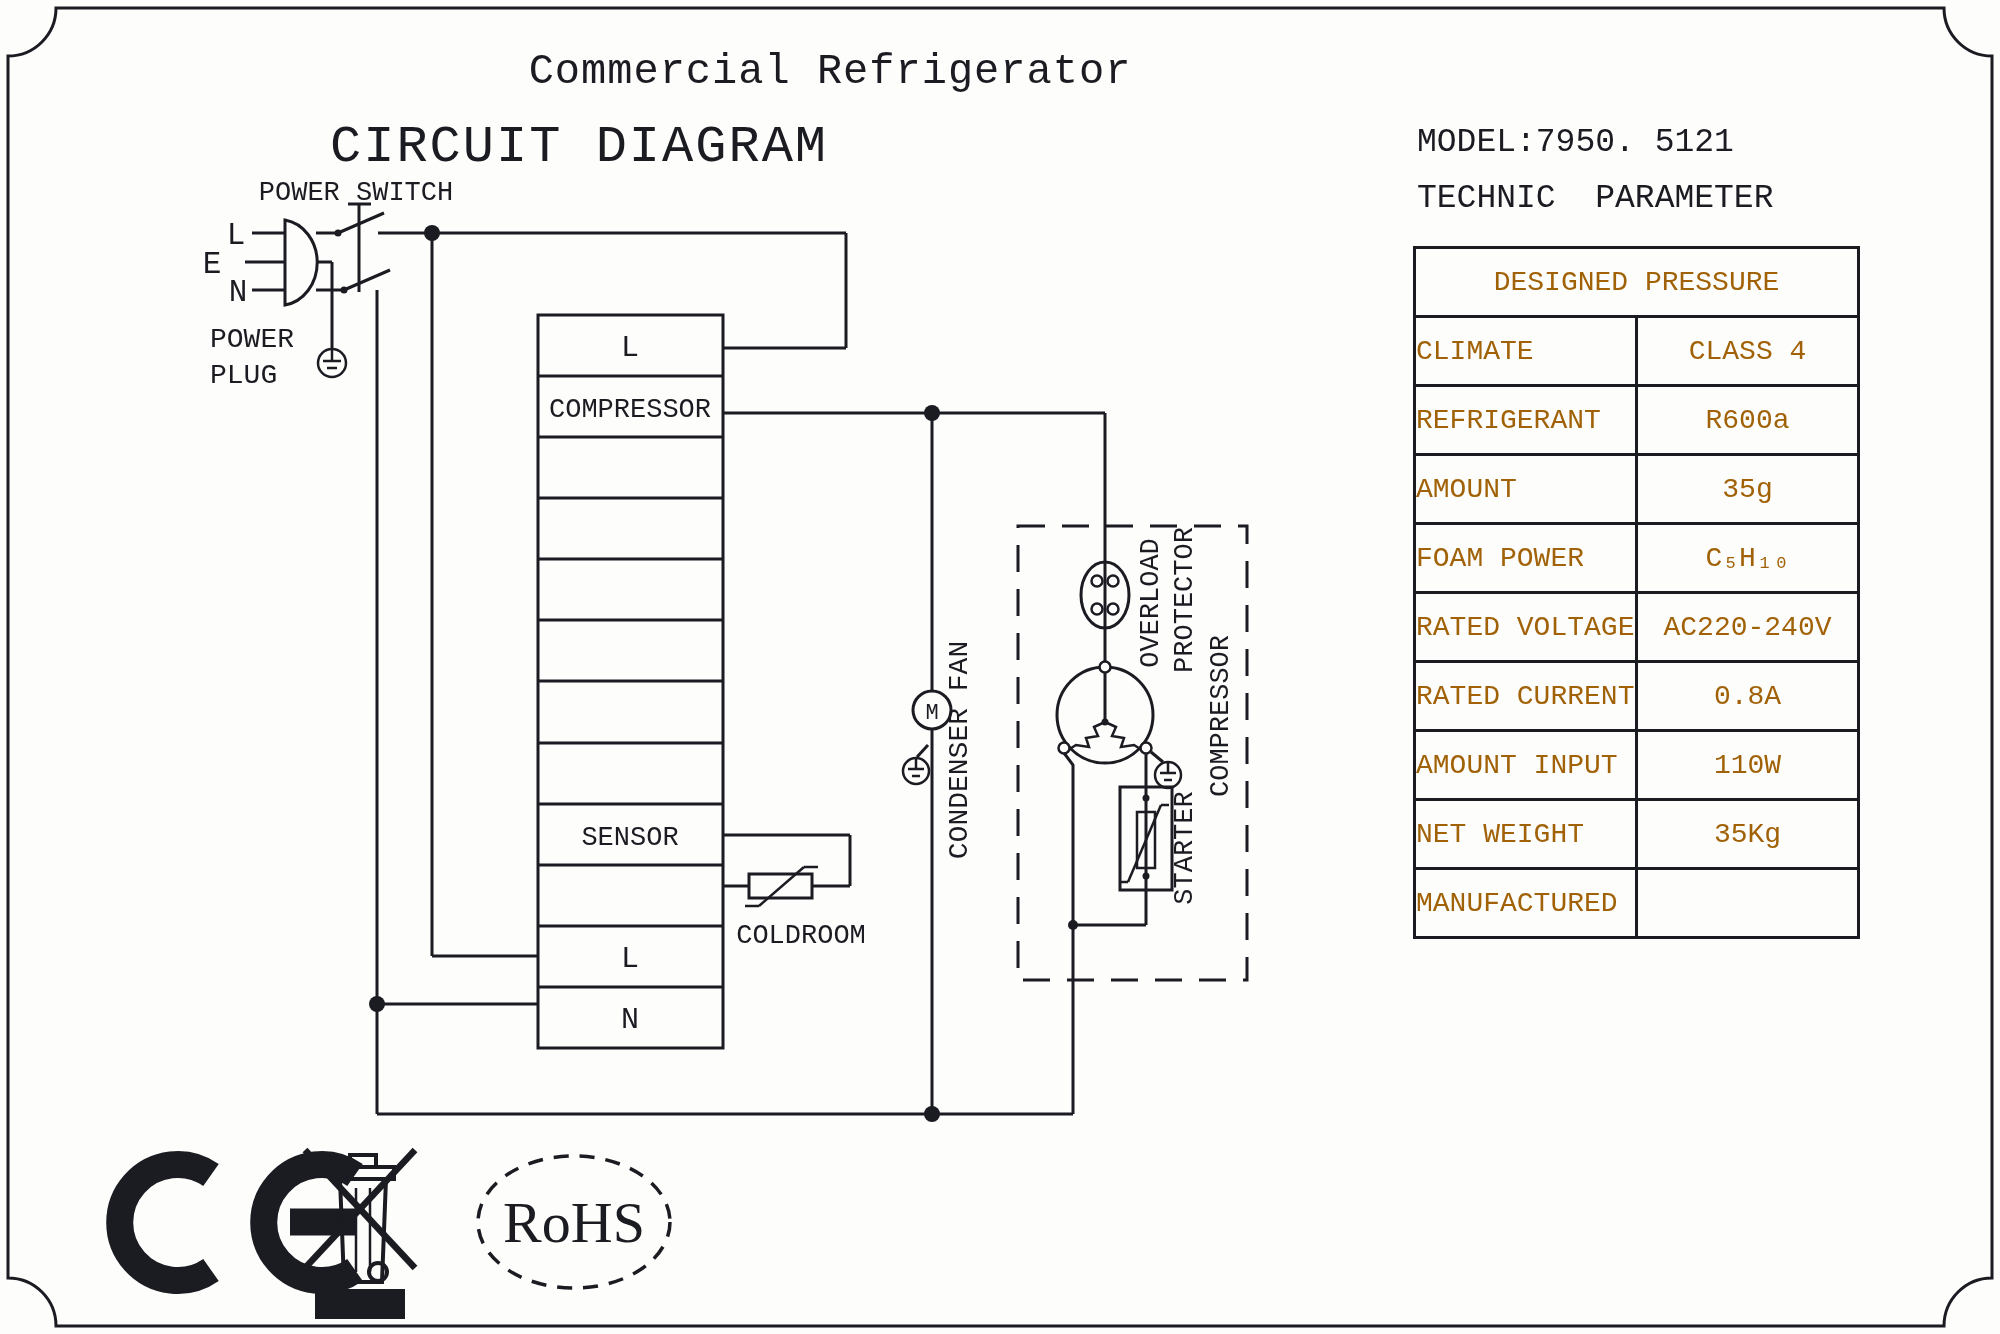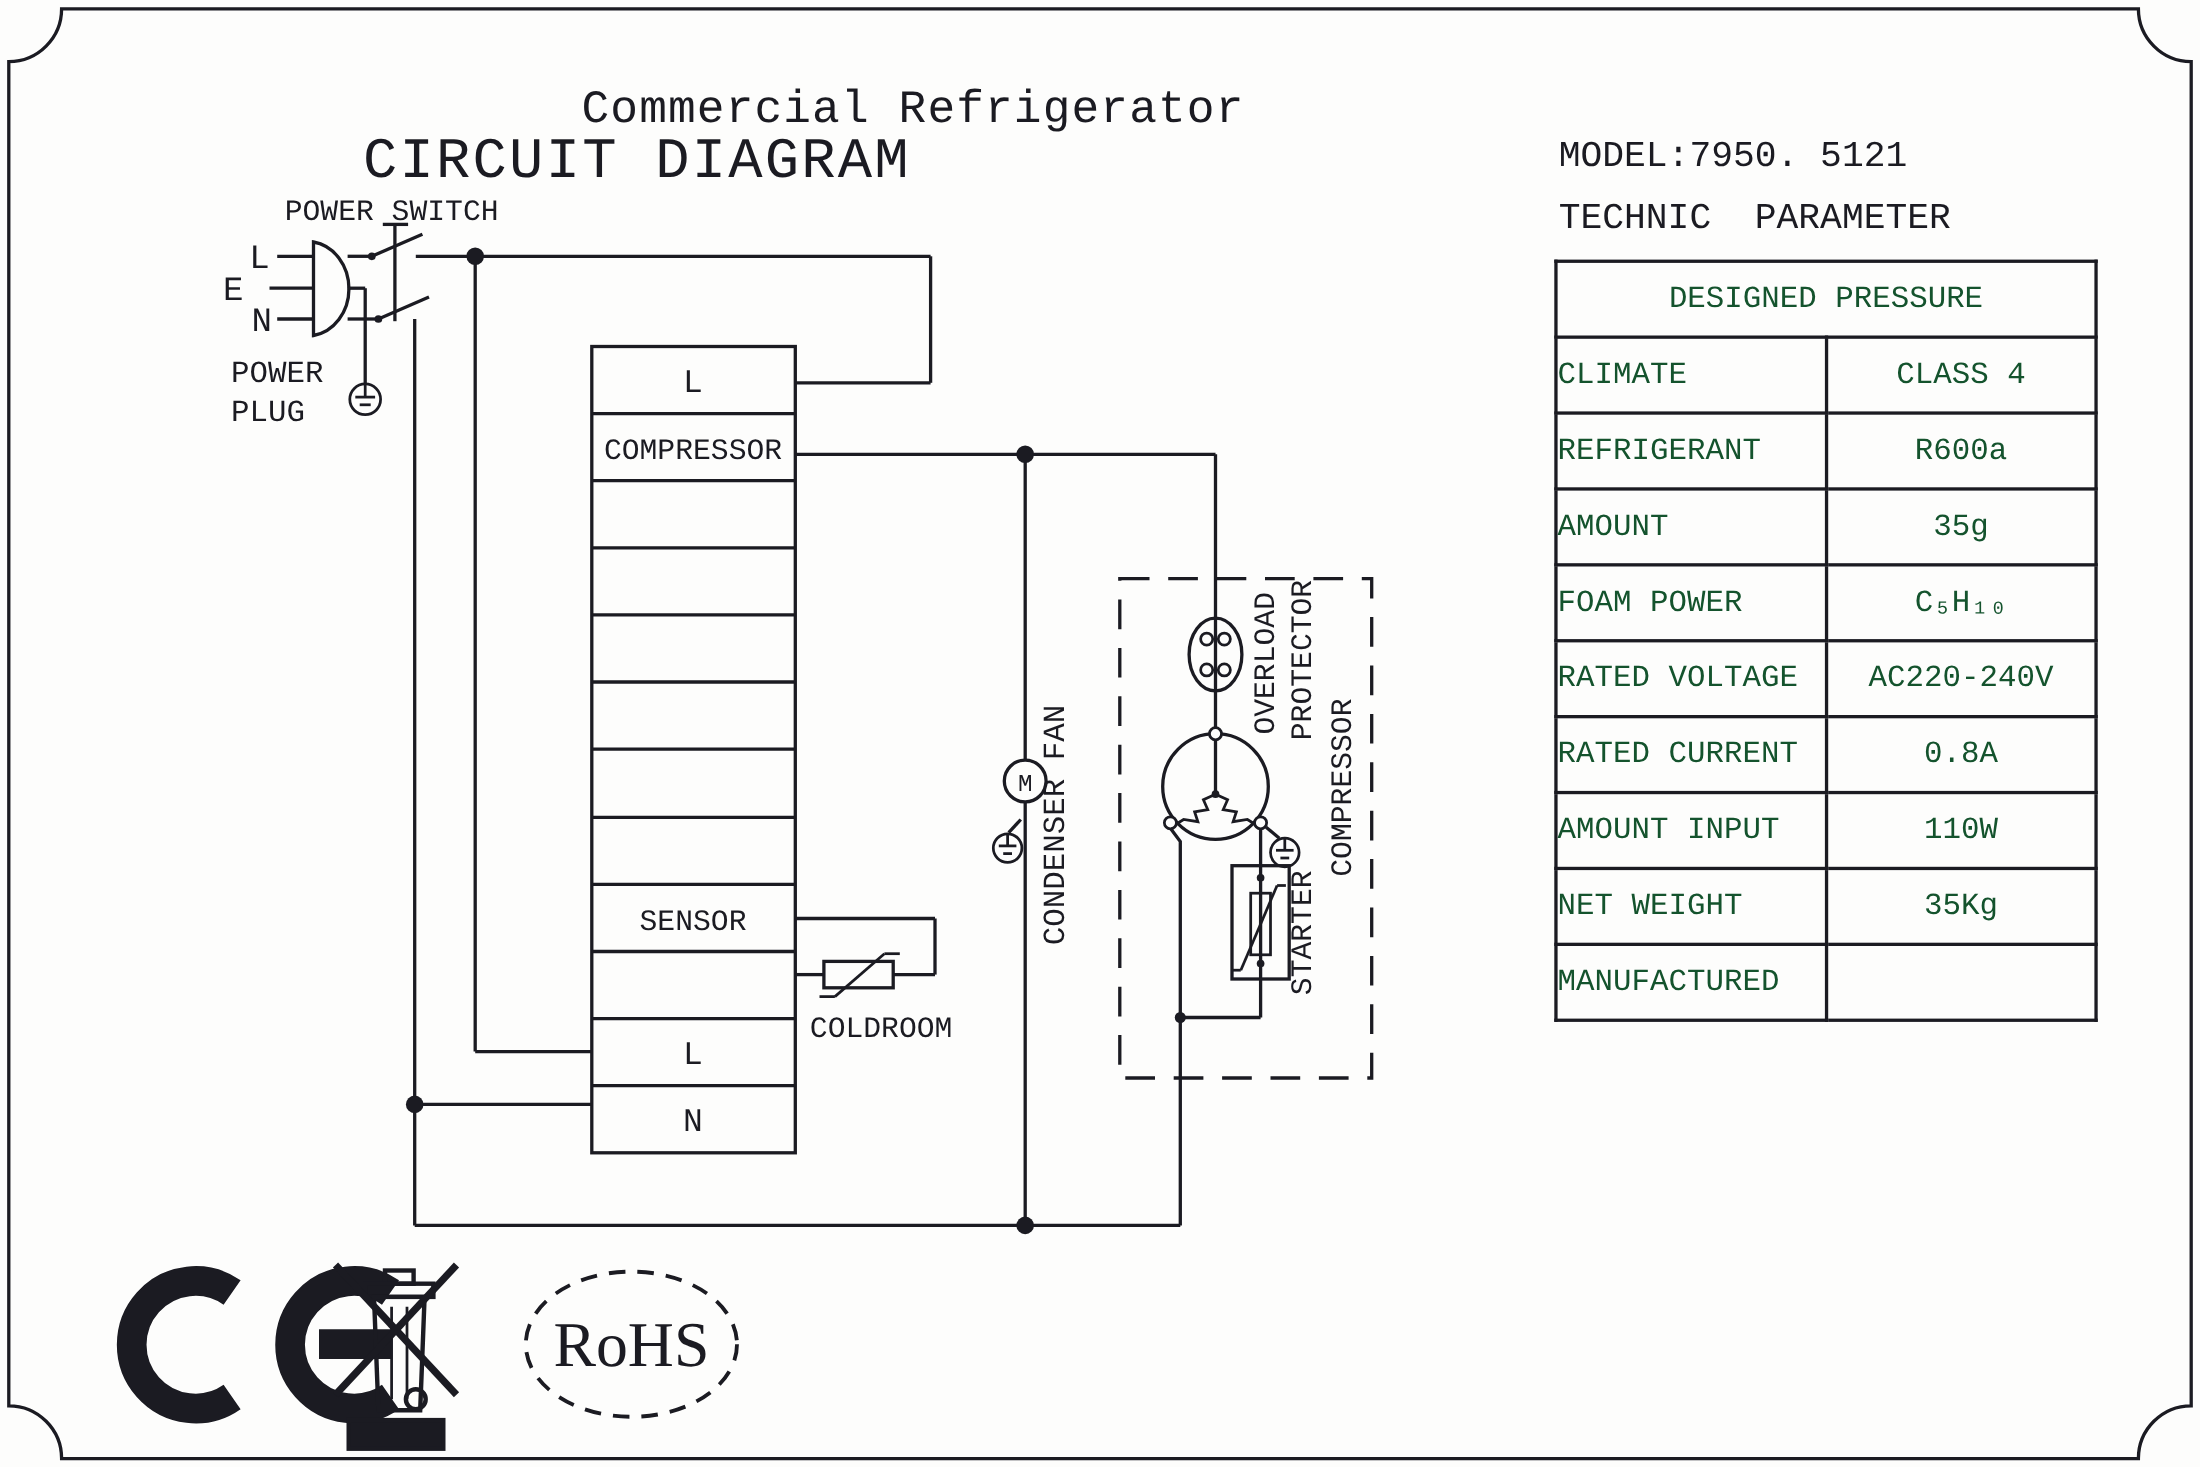--- a/index.html
+++ b/index.html
@@ -4,28 +4,28 @@
 <style>
   html,body{margin:0;padding:0;background:#e8e8e8;}
   .page{
     position:relative;width:2000px;height:1334px;background:#fdfdfc;
     font-family:"Liberation Mono","DejaVu Sans Mono",monospace;
     color:#1b1b22;overflow:hidden;
   }
   svg{position:absolute;left:0;top:0;}
   svg text{font-family:"Liberation Mono","DejaVu Sans Mono",monospace;fill:#1b1b22;}
   .abs{position:absolute;}
-  .t1{left:330px;top:48px;width:1000px;text-align:center;font-size:42px;letter-spacing:1px;margin-top:28px;}
+  .t1{left:330px;top:48px;width:1000px;text-align:center;font-size:42px;letter-spacing:1px;}
   .t2{left:330px;top:118px;width:1000px;text-align:left;font-size:52px;letter-spacing:2px;}
   .model-line{left:1417px;top:124px;font-size:33px;white-space:pre;text-align:right;}
   .technic-line{left:1417px;top:180px;font-size:33px;white-space:pre;text-align:right;}
   table.params{
-    position:absolute;left:1413px;top:236px;width:494px;
+    position:absolute;left:1413px;top:246px;width:447px;
     border-collapse:collapse;table-layout:fixed;
-    font-size:28px;color:#14532d;
+    font-size:28px;color:#a16207;
   }
   table.params td{border:3px solid #1b1b22;padding:0;}
   table.params .hdr td{height:62px;text-align:center;}
   table.params tr{height:69px;}
   td.plabel{width:235px;padding-left:10px;}
   td.pvalue{width:212px;text-align:center;}
 </style>
 </head>
 <body>
 

